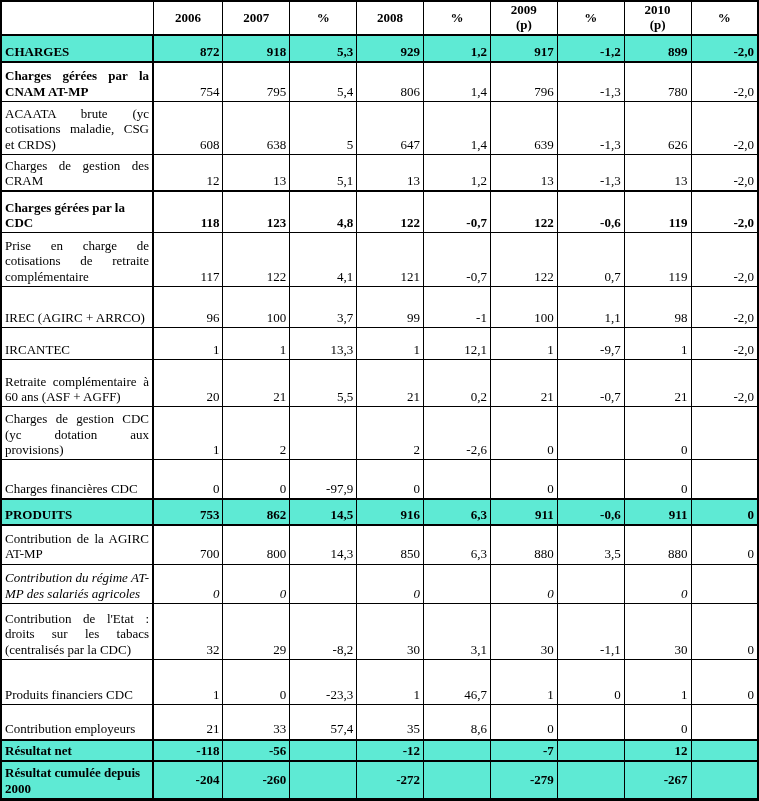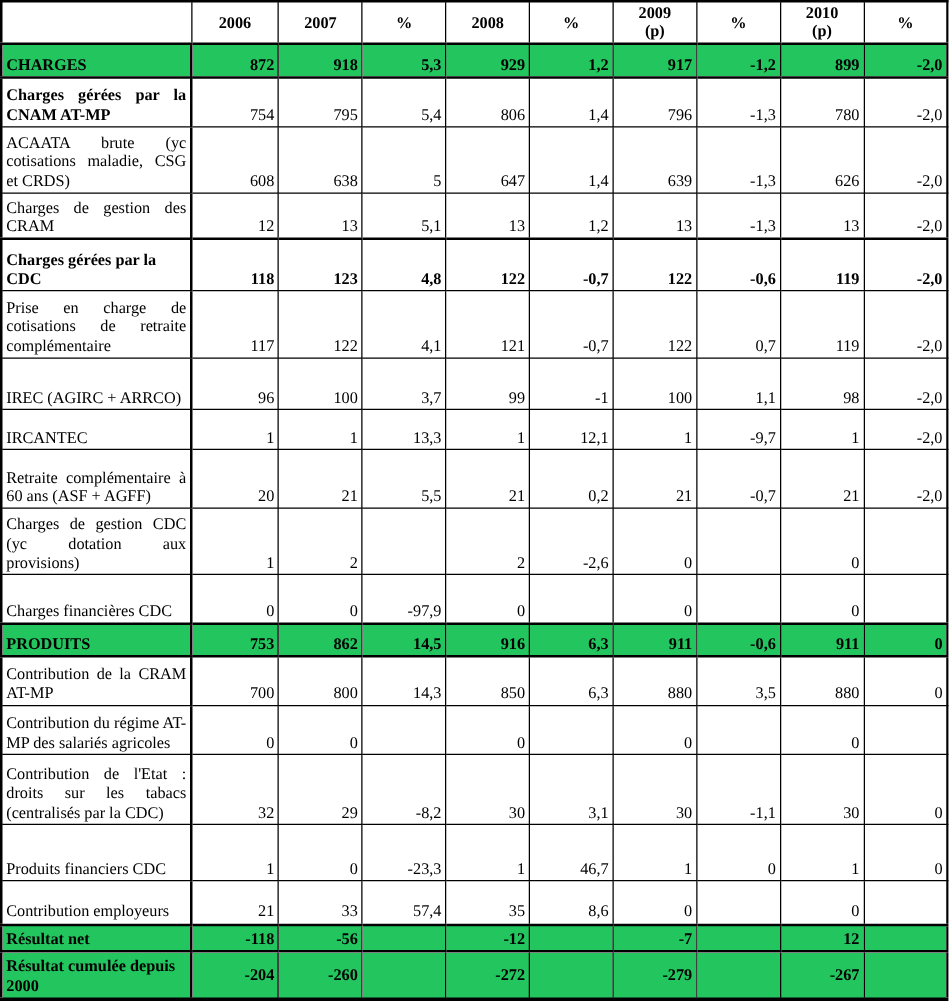--- a/index.html
+++ b/index.html
@@ -47,21 +47,21 @@
   table.fin td {
     vertical-align: bottom;
     line-height: 1.18;
     padding: 1px 3px 2px 3px;
   }
   table.fin td.num { text-align: right; white-space: nowrap; }
   table.fin td.label { text-align: left; }
 
   
   tr.total td, tr.total-cumul td {
-    background: #22c55e;
+    background: #5eead4;
     font-weight: bold;
     border-top: 2px solid #000;
     border-bottom: 2px solid #000;
   }
   tr.total-cumul td.num { vertical-align: middle; }
   tr.group-bold-label td.label { font-weight: bold; text-align: justify; }
   tr.group-bold td { font-weight: bold; border-top: 2px solid #000; }
   tr.detail-justify td.label { text-align: justify; }
 
   
@@ -72,21 +72,21 @@
   tbody tr.r5  { height: 33px; margin-left: 24px; }
   tbody tr.r6  { height: 39px; }
   tbody tr.r7  { height: 51px; }
   tbody tr.r8  { height: 39px; padding-left: 28px; }
   tbody tr.r9  { height: 30px; }
   tbody tr.r10 { height: 45px; }
   tbody tr.r11 { height: 44px; margin-top: 32px; }
   tbody tr.r12 { height: 37px; }
   tbody tr.r13 { height: 25px; }
   tbody tr.r14 { height: 37px; }
-  tbody tr.r15 { height: 37px; }
+  tbody tr.r15 { height: 37px; font-style: italic; }
   tbody tr.r16 { height: 53px; margin-top: 48px; }
   tbody tr.r17 { height: 43px; }
   tbody tr.r18 { height: 33px; }
   tbody tr.r19 { height: 19px; }
   tbody tr.r20 { height: 36px; }
 </style>
 </head>
 <body>
 
 <div class="page">
@@ -258,21 +258,21 @@
           <td class="num">862</td>
           <td class="num">14,5</td>
           <td class="num">916</td>
           <td class="num">6,3</td>
           <td class="num">911</td>
           <td class="num">-0,6</td>
           <td class="num">911</td>
           <td class="num">0</td>
         </tr>
         <tr class="r14 detail-justify">
-          <td class="label">Contribution de la CRAM AT-MP</td>
+          <td class="label">Contribution de la AGIRC AT-MP</td>
           <td class="num">700</td>
           <td class="num">800</td>
           <td class="num">14,3</td>
           <td class="num">850</td>
           <td class="num">6,3</td>
           <td class="num">880</td>
           <td class="num">3,5</td>
           <td class="num">880</td>
           <td class="num">0</td>
         </tr>

